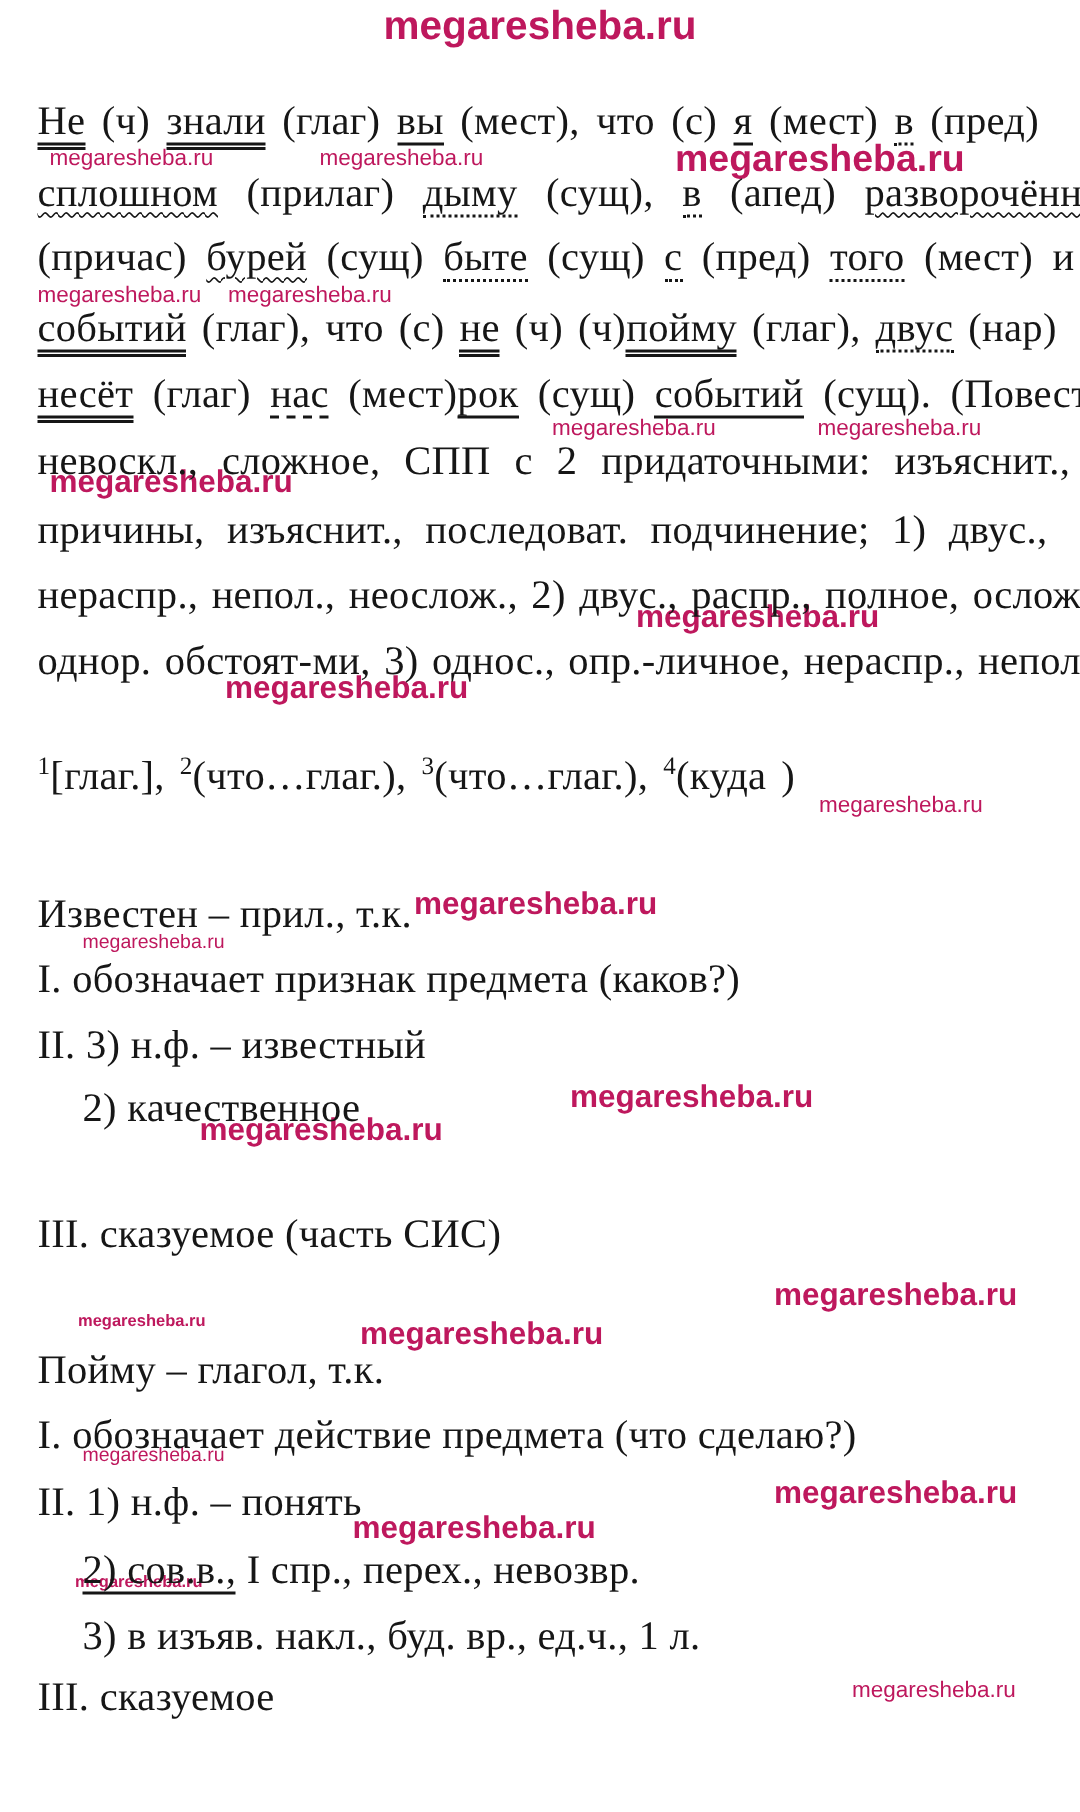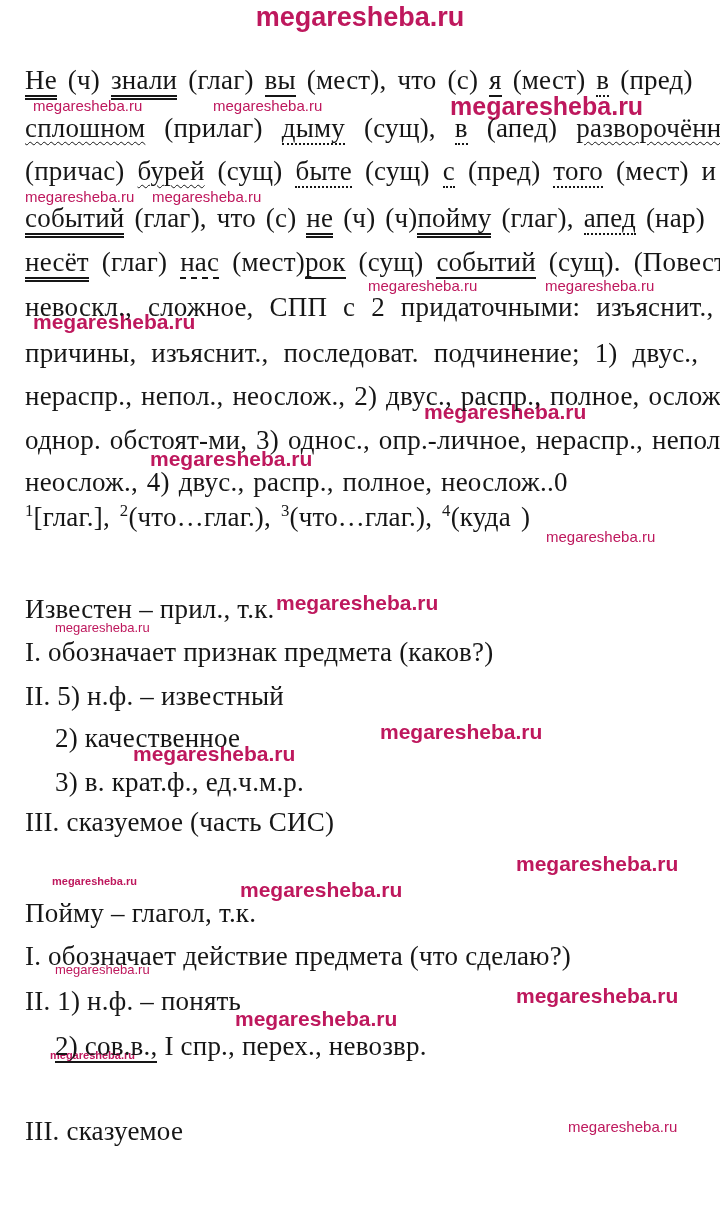--- a/index.html
+++ b/index.html
@@ -69,36 +69,35 @@
   <div class="wm sm13" style="left:55px;top:962px">megaresheba.ru</div>
   <div class="wm b" style="left:516px;top:984px">megaresheba.ru</div>
   <div class="wm b" style="left:235px;top:1007px">megaresheba.ru</div>
   <div class="wm xs" style="left:50px;top:1049px">megaresheba.ru</div>
 
   <div class="wm sm" style="left:568px;top:1118px">megaresheba.ru</div>
 
   <div class="sline" style="top:64px;word-spacing:4px"><span class="u-double">Не</span> <span>(ч)</span> <span class="u-double">знали</span> <span>(глаг)</span> <span class="u-single">вы</span> <span>(мест),</span> <span>что</span> <span>(с)</span> <span class="u-single">я</span> <span>(мест)</span> <span class="u-dashdot">в</span> <span>(пред)</span></div>
   <div class="sline" style="top:112px;word-spacing:12px"><span class="u-wavy">сплошном</span> <span>(прилаг)</span> <span class="u-dashdot">дыму</span> <span>(сущ),</span> <span class="u-dashdot">в</span> <span>(апед)</span> <span class="u-wavy">разворочённом</span></div>
   <div class="sline" style="top:155px;word-spacing:6px"><span>(причас)</span> <span class="u-wavy">бурей</span> <span>(сущ)</span> <span class="u-dashdot">быте</span> <span>(сущ)</span> <span class="u-dashdot">с</span> <span>(пред)</span> <span class="u-dashdot">того</span> <span>(мест)</span> <span>и</span> </div>
-  <div class="sline" style="top:202px;word-spacing:3px"><span class="u-double">событий</span> <span>(глаг),</span> <span>что</span> <span>(с)</span> <span class="u-double">не</span> <span>(ч)</span> (ч)<span class="u-double">пойму</span> <span>(глаг),</span> <span class="u-dashdot">апед</span> <span>(нар)</span></div>
+  <div class="sline" style="top:202px;word-spacing:3px"><span class="u-double">событий</span> <span>(глаг),</span> <span>что</span> <span>(с)</span> <span class="u-double">не</span> <span>(ч)</span> (ч)<span class="u-double">пойму</span> <span>(глаг),</span> <span class="u-dashdot">двус</span> <span>(нар)</span></div>
   <div class="sline" style="top:246px;word-spacing:6px"><span class="u-double">несёт</span> <span>(глаг)</span> <span class="u-dashed">нас</span> (мест)<span class="u-single">рок</span> <span>(сущ)</span> <span class="u-single">событий</span> <span>(сущ).</span> <span>(Повест.,</span></div>
   <div class="sline" style="top:291px;word-spacing:9px"><span>невоскл., сложное, СПП с 2 придаточными: изъяснит.,</span></div>
   <div class="sline" style="top:337px;word-spacing:8px"><span>причины, изъяснит., последоват. подчинение; 1) двус.,</span></div>
   <div class="sline" style="top:380px;word-spacing:2px"><span>нераспр., непол., неослож., 2) двус., распр., полное, ослож.</span></div>
   <div class="sline" style="top:424px;word-spacing:2px"><span>однор. обстоят-ми, 3) однос., опр.-личное, нераспр., непол.,</span></div>
-  <div class="sline" style="top:466px;word-spacing:2px"><span>неослож., 4) двус., распр., полное, неослож..0</span></div>
   <div class="sline" style="top:501px;word-spacing:3px"><sup>1</sup><span>[глаг.],</span> <sup>2</sup><span>(что…глаг.),</span> <sup>3</sup><span>(что…глаг.),</span> <sup>4</sup><span>(куда</span> <span>)</span></div>
 
   <div class="aline" style="top:636px">I. обозначает признак предмета (каков?)</div>
   <div class="aline" style="top:593px">Известен – прил., т.к.</div>
-  <div class="aline" style="top:680px">II. 5) н.ф. – известный</div>
+  <div class="aline" style="top:680px">II. 3) н.ф. – известный</div>
   <div class="aline" style="top:722px;left:55px">2) качественное</div>
-  <div class="aline" style="top:766px;left:55px">3) в. крат.ф., ед.ч.м.р.</div>
   <div class="aline" style="top:806px">III. сказуемое (часть СИС)</div>
 
   <div class="aline" style="top:897px">Пойму – глагол, т.к.</div>
   <div class="aline" style="top:940px">I. обозначает действие предмета (что сделаю?)</div>
   <div class="aline" style="top:985px">II. 1) н.ф. – понять</div>
   <div class="aline" style="top:1030px;left:55px"><span class="u-single">2) сов.в.,</span> <span>I спр., перех., невозвр.</span></div>
+  <div class="aline" style="top:1074px;left:55px">3) в изъяв. накл., буд. вр., ед.ч., 1 л.</div>
   <div class="aline" style="top:1115px">III. сказуемое</div>
 
 
 </div>
 
 </body></html>

